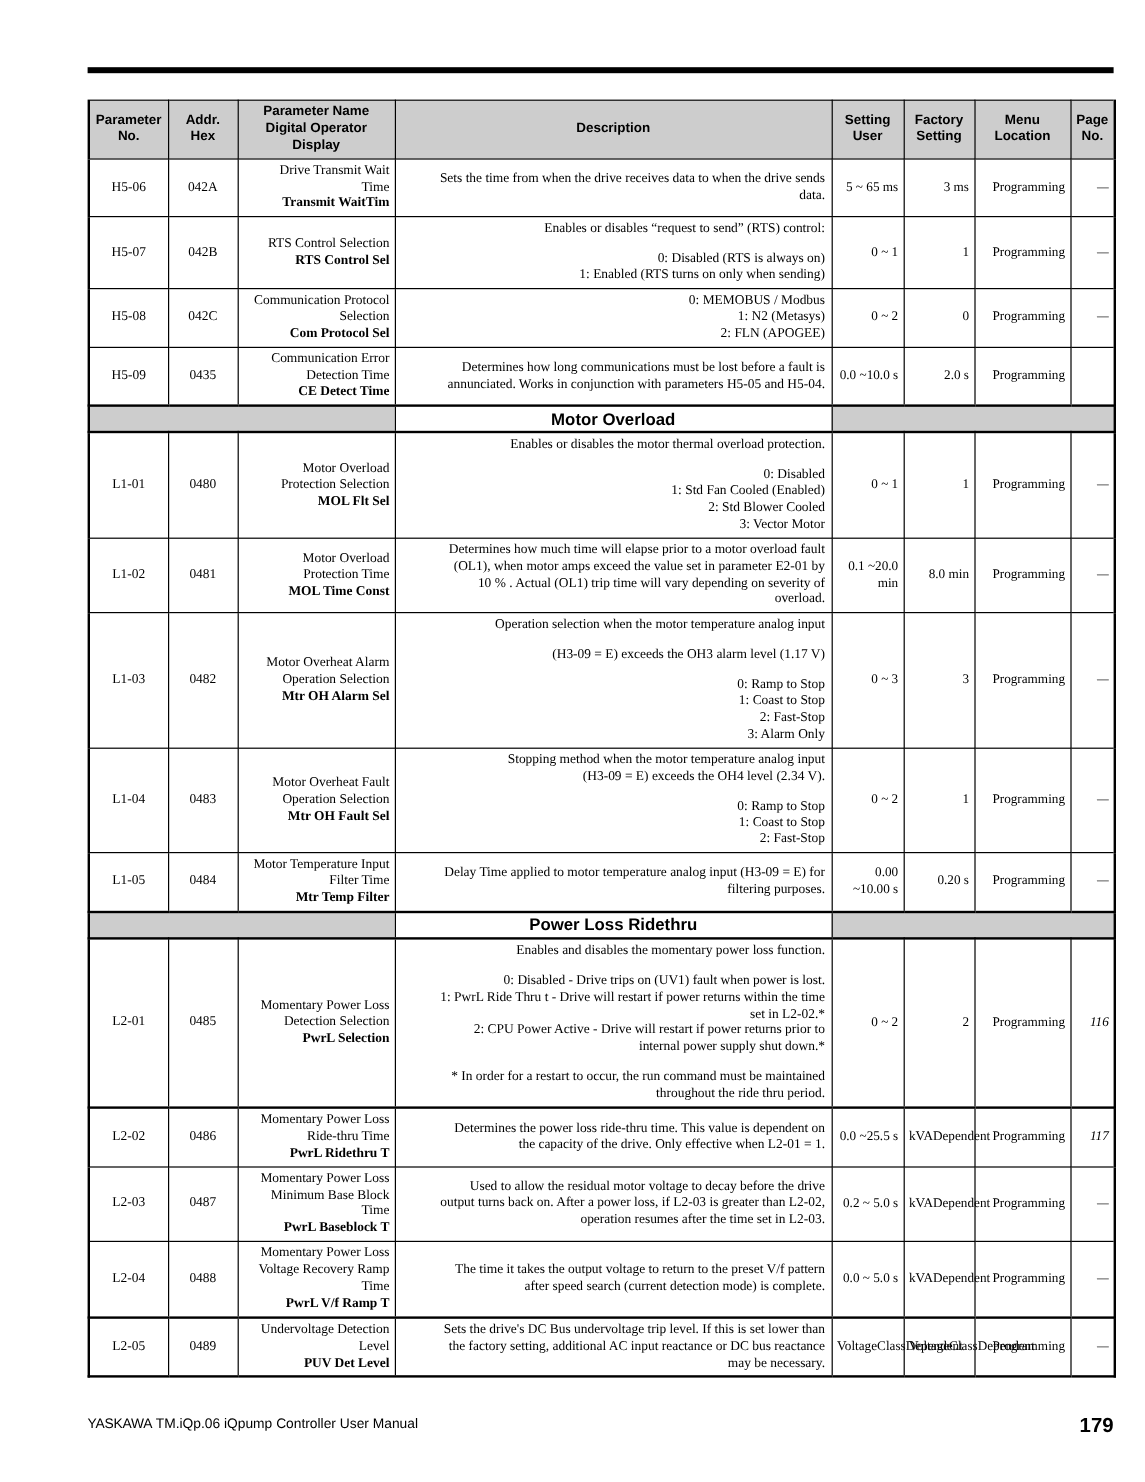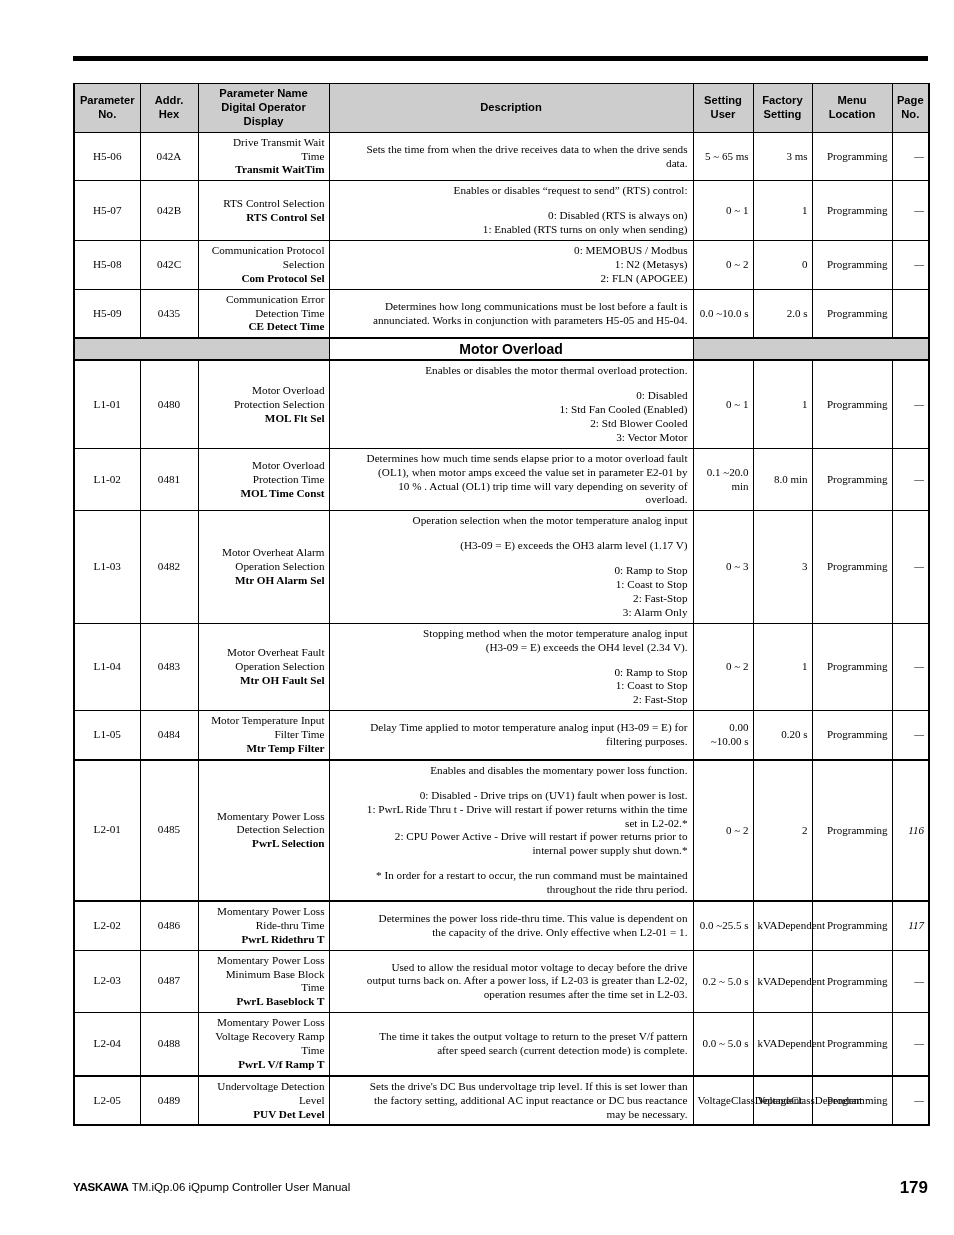--- a/index.html
+++ b/index.html
@@ -153,21 +153,21 @@
   }
   .footer-left {
     position: absolute;
     left: 0;
     top: 0;
     font-family: "Liberation Sans", "DejaVu Sans", sans-serif;
     font-size: 11.5px;
     white-space: nowrap;
   }
   .footer-left .brand {
-    font-weight: bold;
+    font-weight: normal;
     letter-spacing: -0.2px;
   }
   .footer-left .doc { font-weight: normal; }
   .footer-page {
     position: absolute;
     right: 0;
     top: -3px;
     font-family: "Liberation Sans", "DejaVu Sans", sans-serif;
     font-weight: bold;
     font-size: 17px;
@@ -324,21 +324,21 @@
         </tr>
         <tr>
           <td class="cell-param">L1-02</td>
           <td class="cell-addr">0481</td>
           <td class="cell-name">
             <span class="name-plain">Motor Overload</span>
             <span class="name-plain">Protection Time</span>
             <span class="name-bold">MOL Time Const</span>
           </td>
           <td class="cell-desc">
-            <span class="d-line">Determines how much time sends elapse prior to a motor overload fault</span>
+            <span class="d-line">Determines how much time will elapse prior to a motor overload fault</span>
             <span class="d-line">(OL1), when motor amps exceed the value set in parameter E2-01 by</span>
             <span class="d-line">10 % . Actual (OL1) trip time will vary depending on severity of</span>
             <span class="d-line">overload.</span>
           </td>
           <td class="cell-range"><span class="d-line">0.1 ~</span><span class="d-line">20.0 min</span></td>
           <td class="cell-fact"><span class="d-line">8.0 min</span></td>
           <td class="cell-menu">Programming</td>
           <td class="cell-page">—</td>
         </tr>
         <tr>
@@ -394,20 +394,25 @@
             <span class="name-bold">Mtr Temp Filter</span>
           </td>
           <td class="cell-desc">
             <span class="d-line">Delay Time applied to motor temperature analog input (H3-09 = E) for</span>
             <span class="d-line">filtering purposes.</span>
           </td>
           <td class="cell-range"><span class="d-line">0.00 ~</span><span class="d-line">10.00 s</span></td>
           <td class="cell-fact"><span class="d-line">0.20 s</span></td>
           <td class="cell-menu">Programming</td>
           <td class="cell-page">—</td>
+        </tr>
+        <tr class="section-row">
+          <td class="sec-gray-left" colspan="3"></td>
+          <td class="sec-title">Power Loss Ridethru</td>
+          <td class="sec-gray-right" colspan="4"></td>
         </tr>
         <tr class="heavy-top heavy-bottom">
           <td class="cell-param">L2-01</td>
           <td class="cell-addr">0485</td>
           <td class="cell-name">
             <span class="name-plain">Momentary Power Loss</span>
             <span class="name-plain">Detection Selection</span>
             <span class="name-bold">PwrL Selection</span>
           </td>
           <td class="cell-desc">

